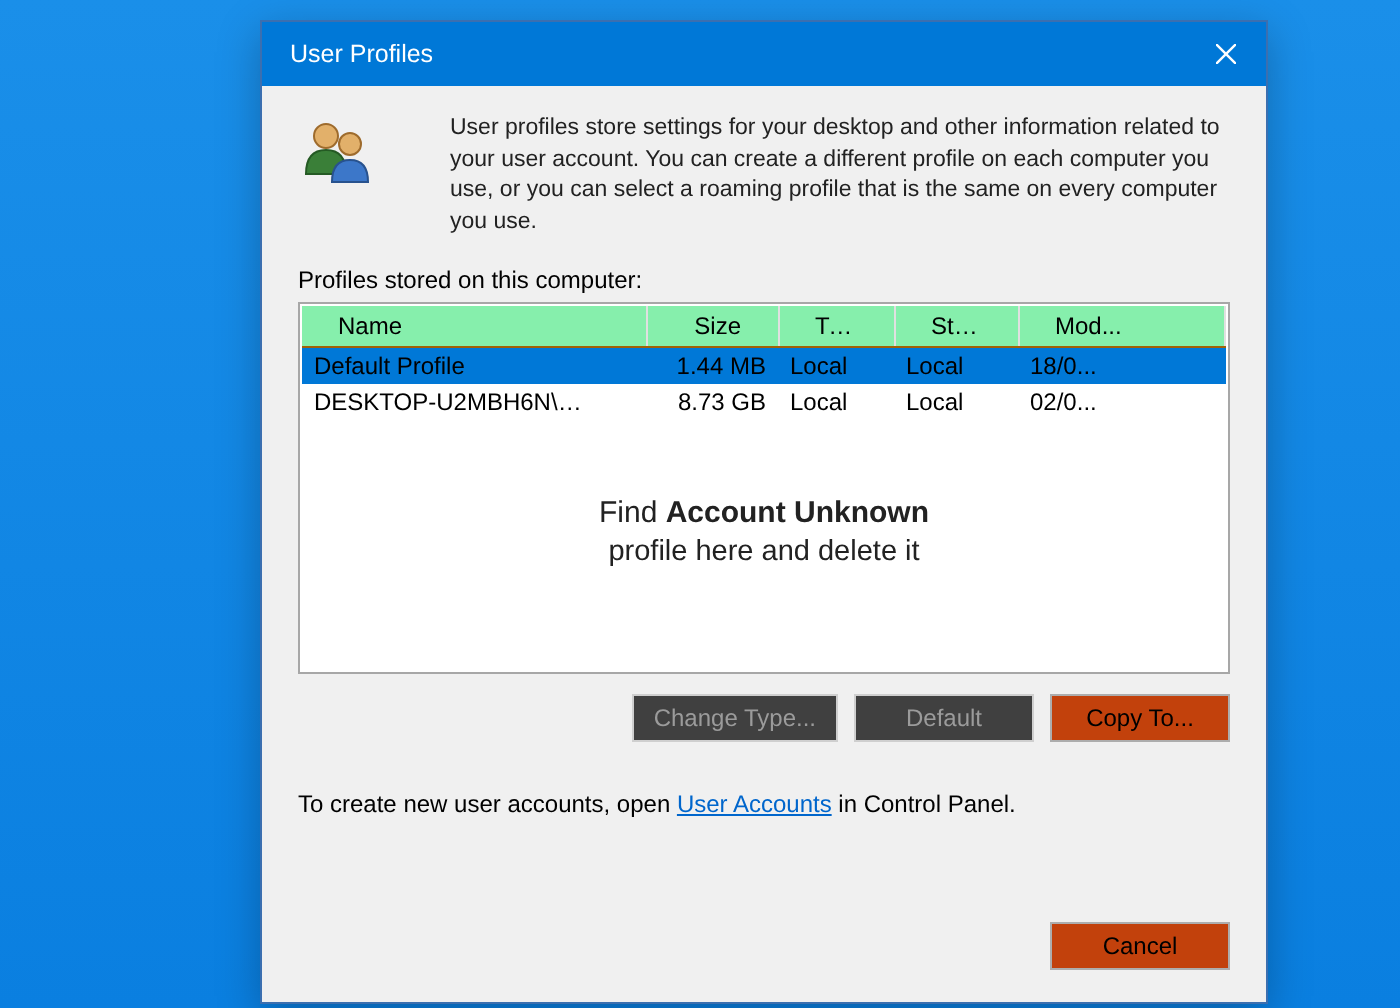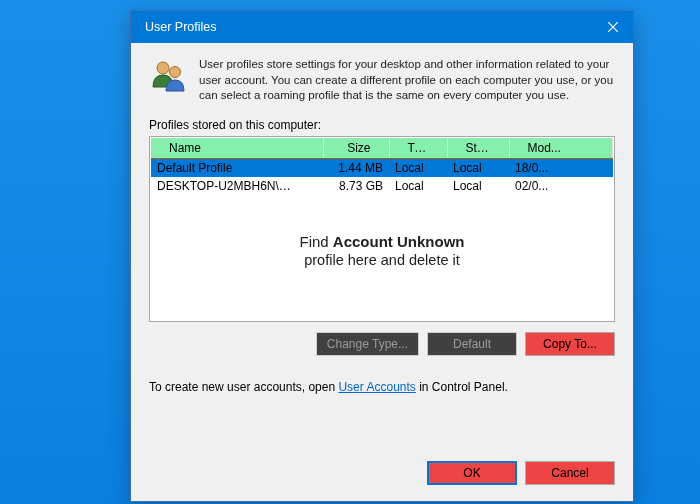--- a/index.html
+++ b/index.html
@@ -62,20 +62,21 @@
   .intro {
     display: flex;
     gap: 12px;
     margin-bottom: 14px;
   }
   .intro svg { flex: none; }
   .intro-text {
     font-size: 11.5px;
     line-height: 1.35;
     color: #222;
+    margin-left: 26px;
   }
   .label {
     font-size: 12px;
     margin-bottom: 4px;
   }
   .listbox {
     border: 1px solid #a7a7a7;
     background: #fff;
     height: 182px;
     padding: 1px;
@@ -131,21 +132,21 @@
     display: flex;
     justify-content: flex-end;
     gap: 8px;
     margin-top: 10px;
   }
   button.win {
     min-width: 90px;
     height: 24px;
     font-family: inherit;
     font-size: 12px;
-    background: #ef4444;
+    background: #c2410c;
     border: 1px solid #adadad;
     padding: 0 10px;
     cursor: default;
   }
   button.win:disabled {
     color: #9b9b9b;
     background: #404040;
     border-color: #cfcfcf;
   }
   button.win.default {
@@ -265,17 +266,16 @@
         <button class="win" disabled="">Default</button>
         <button class="win">Copy To...</button>
       </div>
 
       <div class="footer-text">
         <span>To create new user accounts, open </span><a>User Accounts</a><span> in Control Panel.</span>
       </div>
     </div>
 
     <div class="dialog-buttons">
-      <button class="win default">OK</button>
       <button class="win">Cancel</button>
     </div>
   </div>
 </div>
 
 </body></html>

